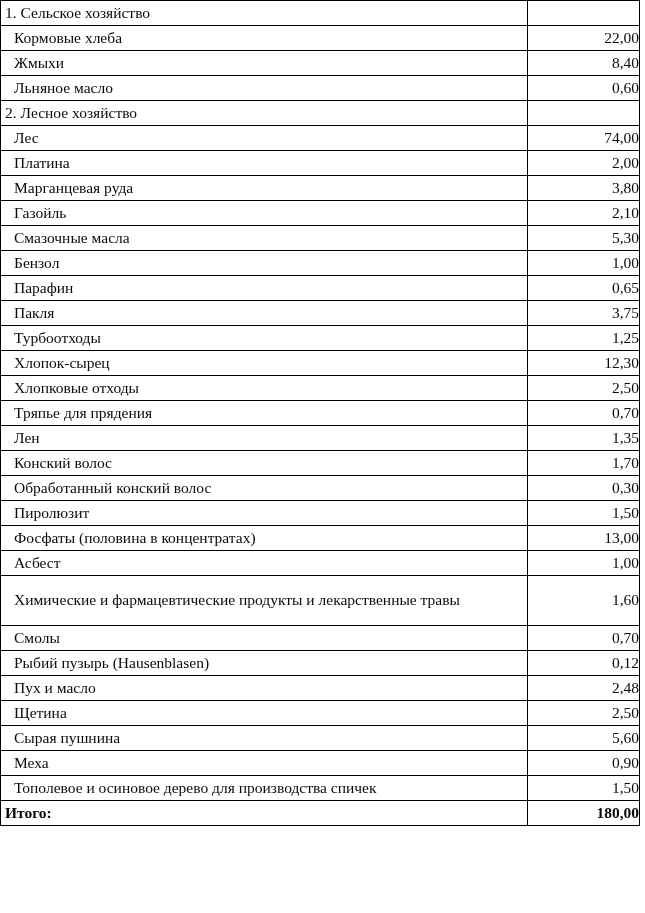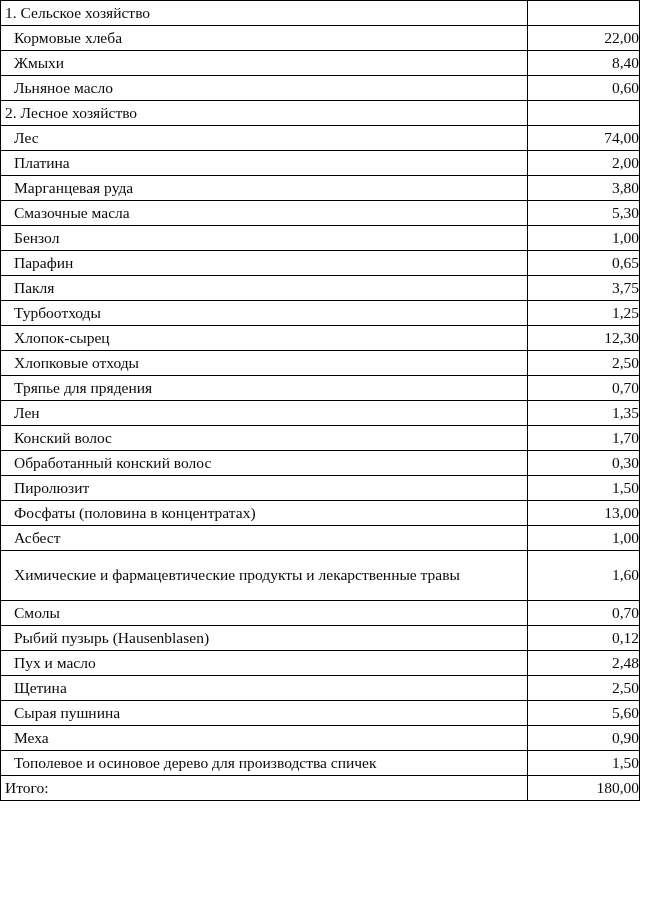--- a/index.html
+++ b/index.html
@@ -64,21 +64,21 @@
   }
 
   
   tr.row-item td.cell-label {
     padding-left: 13px;
   }
 
   
   tr.row-total td.cell-label,
   tr.row-total td.cell-value {
-    font-weight: normal;
+    font-weight: bold;
   }
   tr.row-total td.cell-label {
     padding-left: 4px;
   }
 
   
   tr.row-tall td {
     height: 50px;
   }
   tr.row-tall td.cell-label {
@@ -123,20 +123,24 @@
         </tr>
         <tr class="row-item">
           <td class="cell-label">Платина</td>
           <td class="cell-value">2,00</td>
         </tr>
         <tr class="row-item">
           <td class="cell-label">Марганцевая руда</td>
           <td class="cell-value">3,80</td>
         </tr>
         <tr class="row-item">
+          <td class="cell-label">Газойль</td>
+          <td class="cell-value">2,10</td>
+        </tr>
+        <tr class="row-item">
           <td class="cell-label">Смазочные масла</td>
           <td class="cell-value">5,30</td>
         </tr>
         <tr class="row-item">
           <td class="cell-label">Бензол</td>
           <td class="cell-value">1,00</td>
         </tr>
         <tr class="row-item">
           <td class="cell-label">Парафин</td>
           <td class="cell-value">0,65</td>

